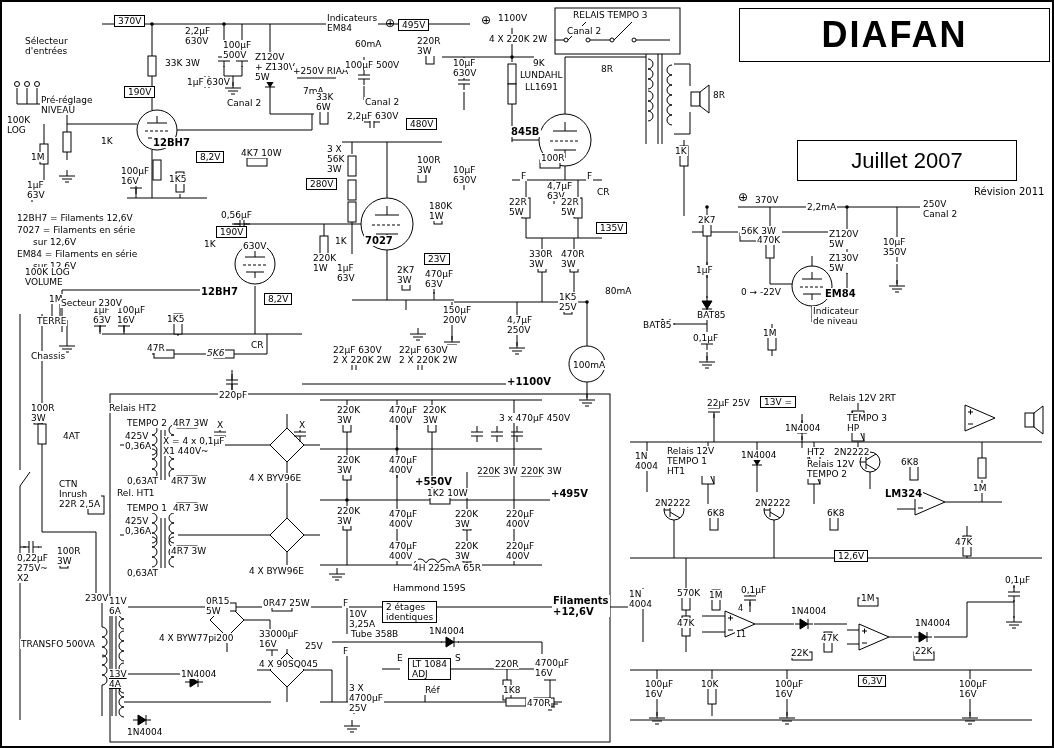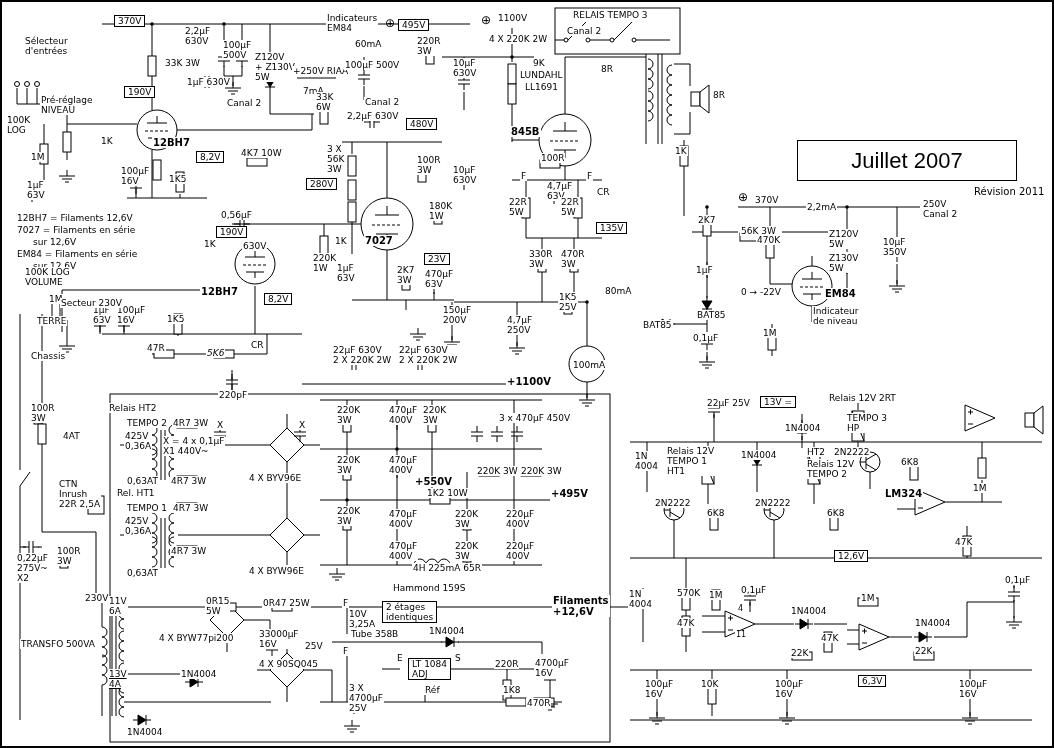--- a/index.html
+++ b/index.html
@@ -335,20 +335,21 @@
           <use href="#dot" x="510" y="55"></use>
         <use href="#dot" x="345" y="498"></use>
           <use href="#dot" x="395" y="447"></use>
           <use href="#dot" x="585" y="300"></use>
         <use href="#dot" x="705" y="205"></use>
           <use href="#dot" x="845" y="205"></use>
       </g>
     </g>
   </svg>
 
+  <div class="tb tb1">DIAFAN</div>
   <div class="tb tb3">Juillet 2007</div>
   <div class="rev">Révision 2011</div>
 
   <div id="labels-layer">
       <span class="lbl box" style="left: 112px; top: 13px;">370V</span>
       <span class="lbl" style="left: 158px; top: 24px; margin-left: 24px;">2,2µF
 630V</span>
       <span class="lbl" style="left: 220px; top: 38px;">100µF
 500V</span>
       <span class="lbl" style="left: 22px; top: 34px;">Sélecteur

